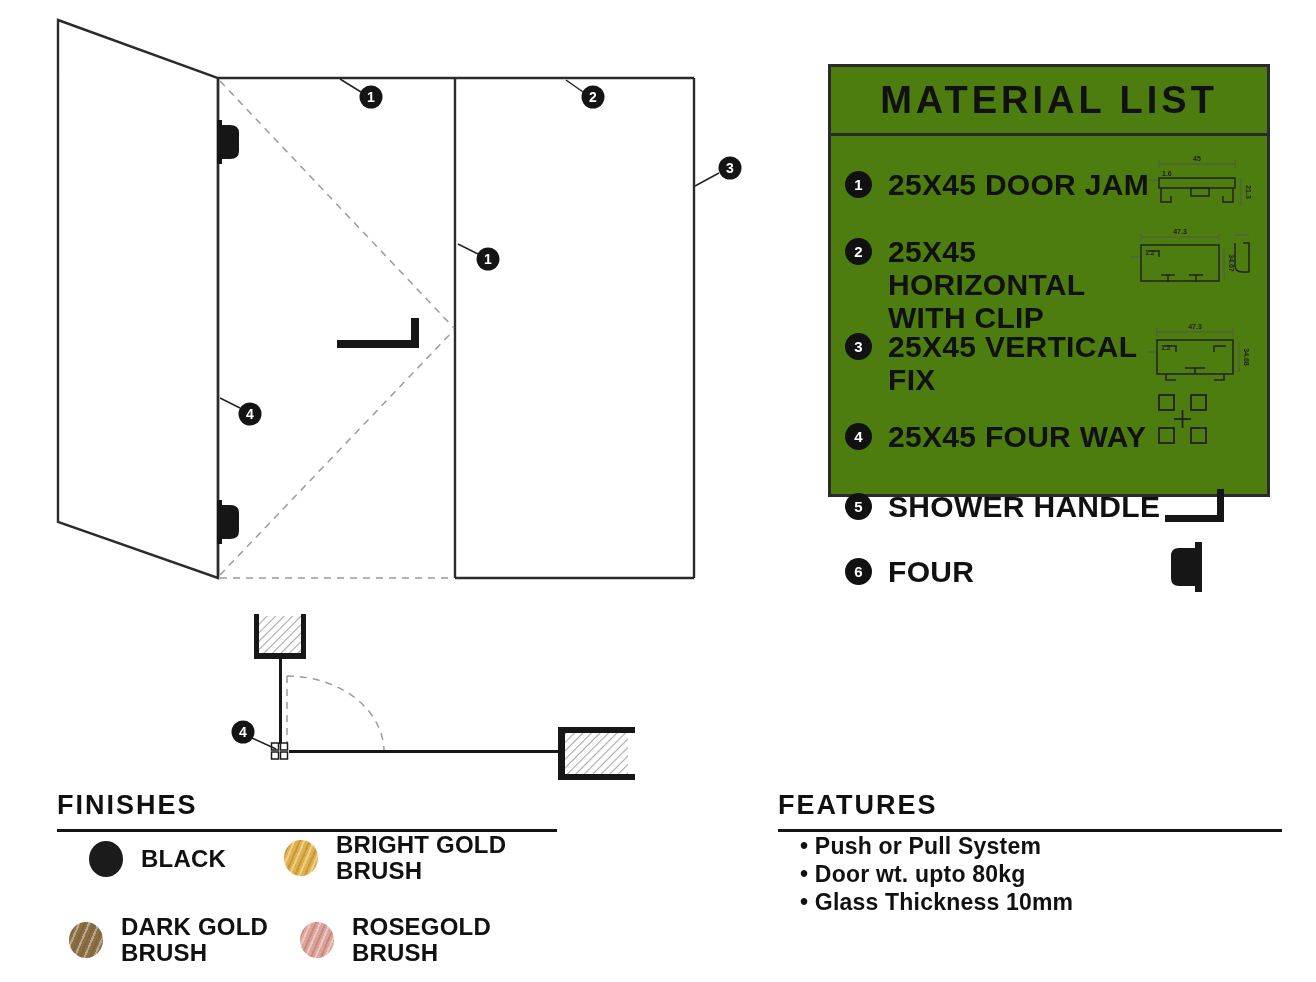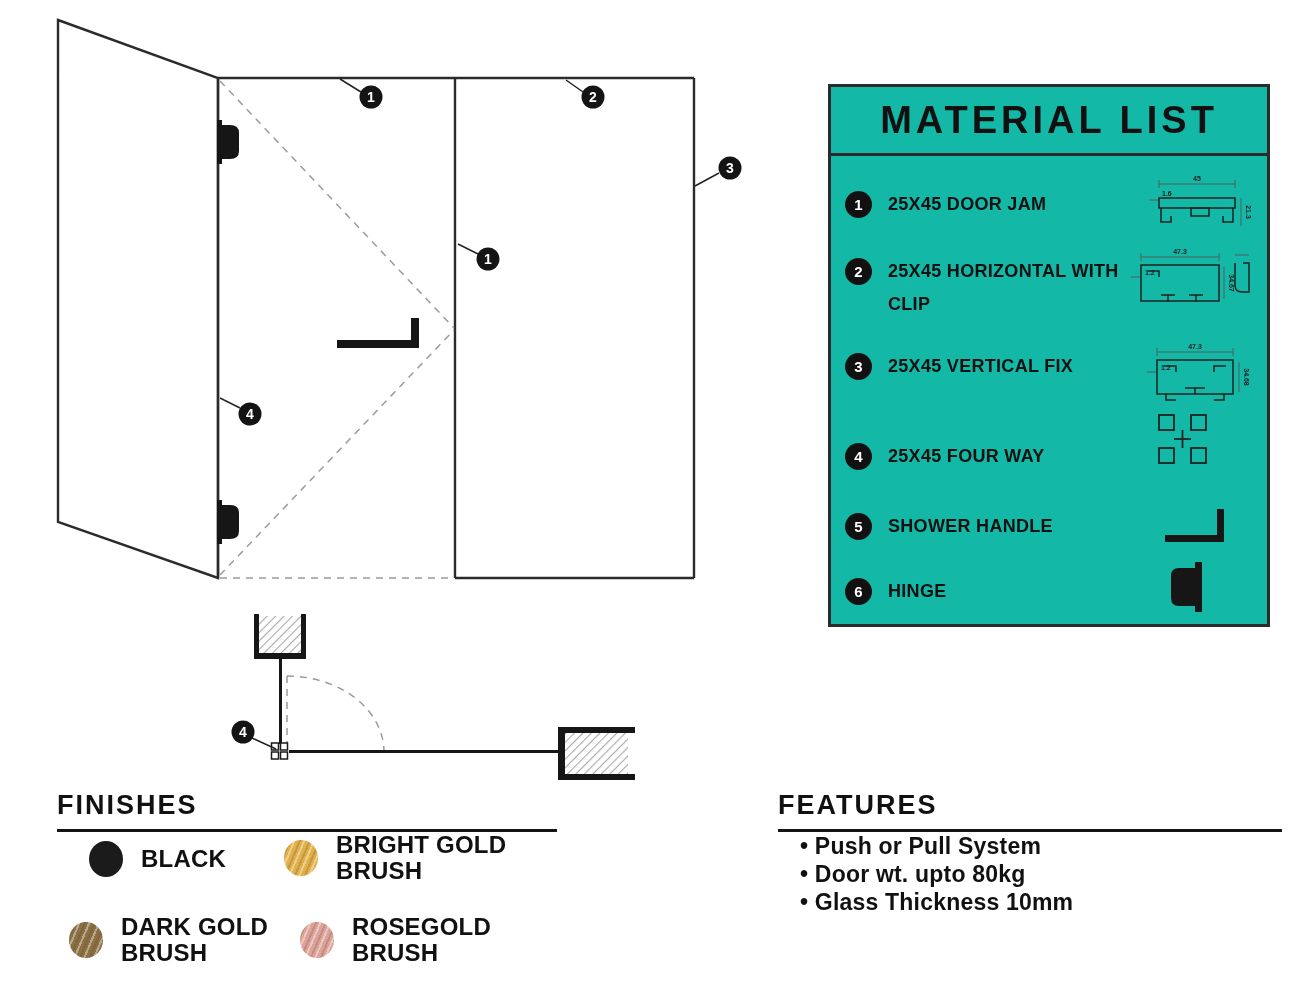--- a/index.html
+++ b/index.html
@@ -11,30 +11,30 @@
   .drawing{position:absolute;left:0;top:0;}
   .outline{fill:none;stroke:#2b2b2b;stroke-width:2.4;}
   .dashed{fill:none;stroke:#9b9b9b;stroke-width:1.5;stroke-dasharray:7 6;}
   .solidblk{fill:#161616;stroke:none;}
   .leader{stroke:#222;stroke-width:1.5;fill:none;}
   .co-circle{fill:#141414;}
   .co-num{fill:#fff;font-size:14px;font-weight:bold;text-anchor:middle;}
   .pivot-sq{fill:#fff;stroke:#1a1a1a;stroke-width:1.5;}
 
   
-  .material-box{position:absolute;left:828px;top:64px;width:442px;height:543px;
-    border:3px solid #2b2b2b;background:#14b8a6;box-sizing:border-box;margin-top:20px;}
+  .material-box{position:absolute;left:828px;top:64px;width:442px;height:433px;
+    border:3px solid #2b2b2b;background:#4d7c0f;box-sizing:border-box;}
   .ml-title{height:66px;border-bottom:3px solid #2b2b2b;display:flex;
     align-items:center;justify-content:center;font-size:38px;font-weight:bold;
     letter-spacing:4px;transform-origin:center;}
   .ml-row{position:absolute;left:14px;display:flex;gap:16px;align-items:flex-start;width:330px;}
   .bullet{width:27px;height:27px;border-radius:50%;background:#111;color:#fff;
     font-size:15px;font-weight:bold;display:flex;align-items:center;justify-content:center;
     flex-shrink:0;margin-top:3px;}
-  .ml-label{font-size:18px;font-weight:bold;line-height:33px;width:278px;letter-spacing:.3px;}
+  .ml-label{font-size:30px;font-weight:bold;line-height:33px;width:278px;letter-spacing:.3px;}
   .ml-icon{position:absolute;}
   .prof{fill:none;stroke:#222;stroke-width:1.5;}
   .profF{fill:#161616;stroke:none;}
   .dim{stroke:#555;stroke-width:0.9;}
   .dt{font-size:7px;font-weight:bold;fill:#222;font-family:"Liberation Sans",sans-serif;}
 
   
   .section-title{font-size:27px;font-weight:bold;letter-spacing:2px;line-height:42px;}
   .rule{border-top:3px solid #141414;margin-top:3px;}
   .finishes{position:absolute;left:57px;top:784px;width:500px;}
@@ -164,21 +164,21 @@
     <div class="ml-row" style="top:353px">
       <span class="bullet">4</span>
       <span class="ml-label">25X45 FOUR WAY</span>
     </div>
     <div class="ml-row" style="top:423px">
       <span class="bullet">5</span>
       <span class="ml-label">SHOWER HANDLE</span>
     </div>
     <div class="ml-row" style="top:488px">
       <span class="bullet">6</span>
-      <span class="ml-label">HINGE</span>
+      <span class="ml-label">FOUR</span>
     </div>
 
     <span class="ml-icon" style="top:85px;right:16px">
       <svg width="112" height="64" viewBox="0 0 112 64">
         <line class="dim" x1="20" y1="12" x2="96" y2="12"></line>
         <line class="dim" x1="20" y1="8" x2="20" y2="16"></line>
           <line class="dim" x1="96" y1="8" x2="96" y2="16"></line>
         <text class="dt" x="58" y="9" text-anchor="middle">45</text>
         <line class="dim" x1="10" y1="28" x2="20" y2="28"></line>
         <text class="dt" x="23" y="24">1.6</text>

